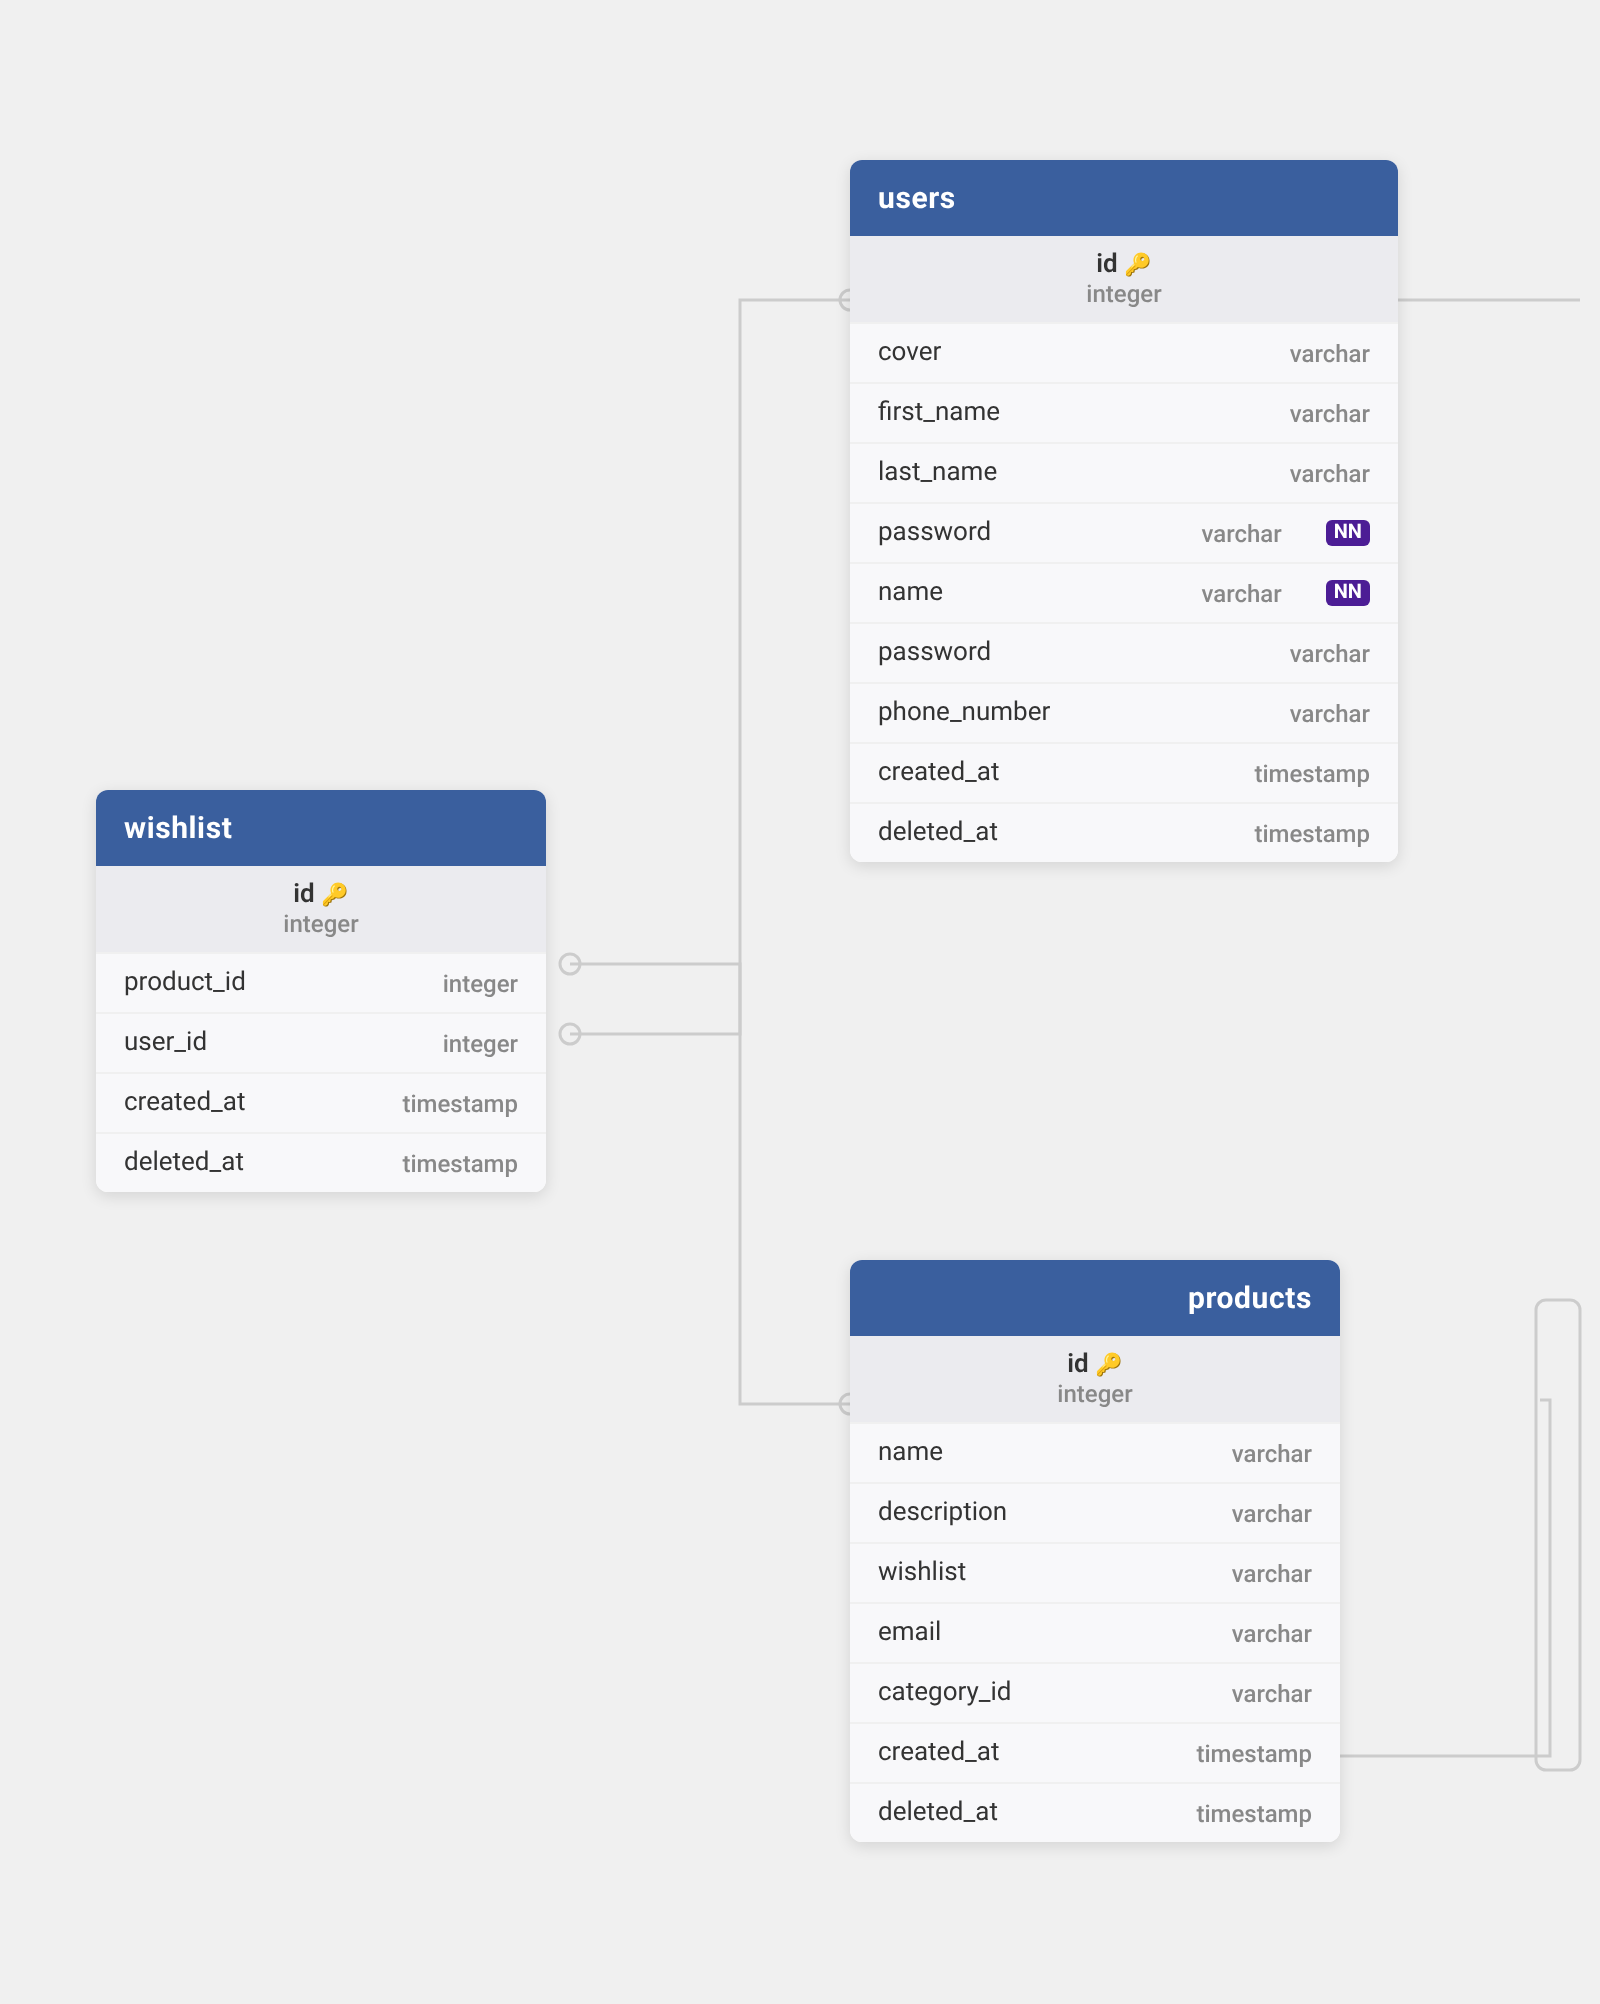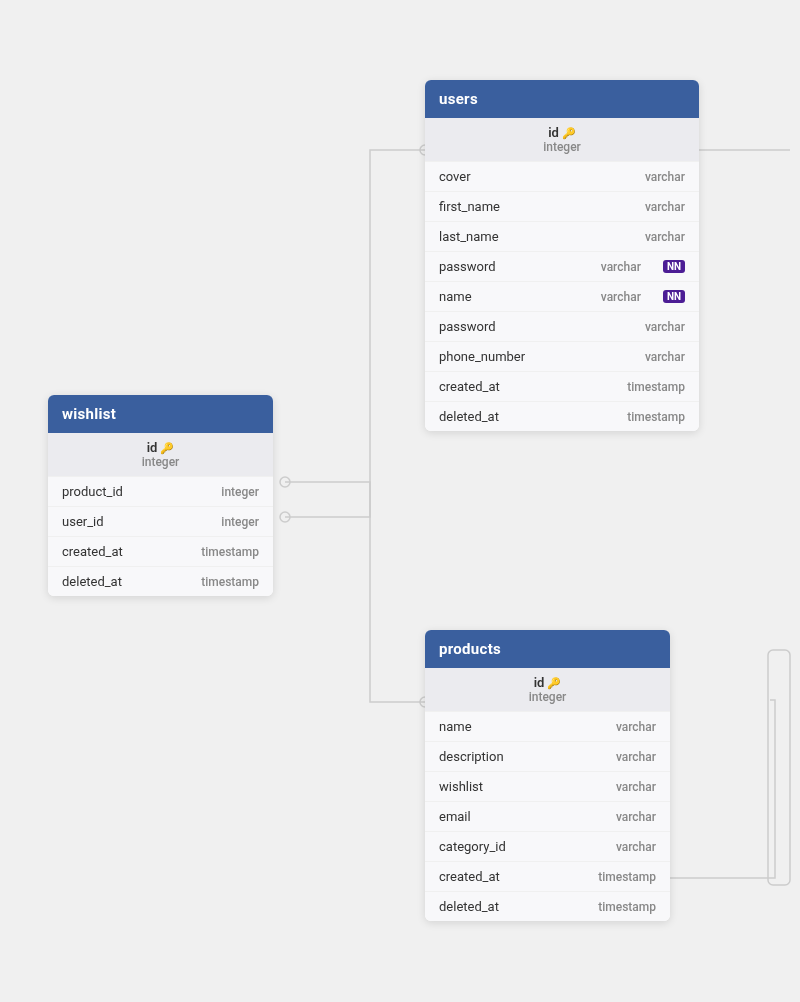--- a/index.html
+++ b/index.html
@@ -103,20 +103,21 @@
     #table-wishlist {
       left: 48px;
       top: 395px;
       width: 225px;
     }
 
     #table-products {
       left: 425px;
       top: 630px;
       width: 245px;
+      text-align: right;
     }
   </style>
 </head>
 <body>
 
 <div class="canvas">
 
   <svg class="connections">
 
     <path d="M 285 517 L 370 517 L 370 150 L 425 150" fill="none" stroke="#ccc" stroke-width="1.5"></path>

